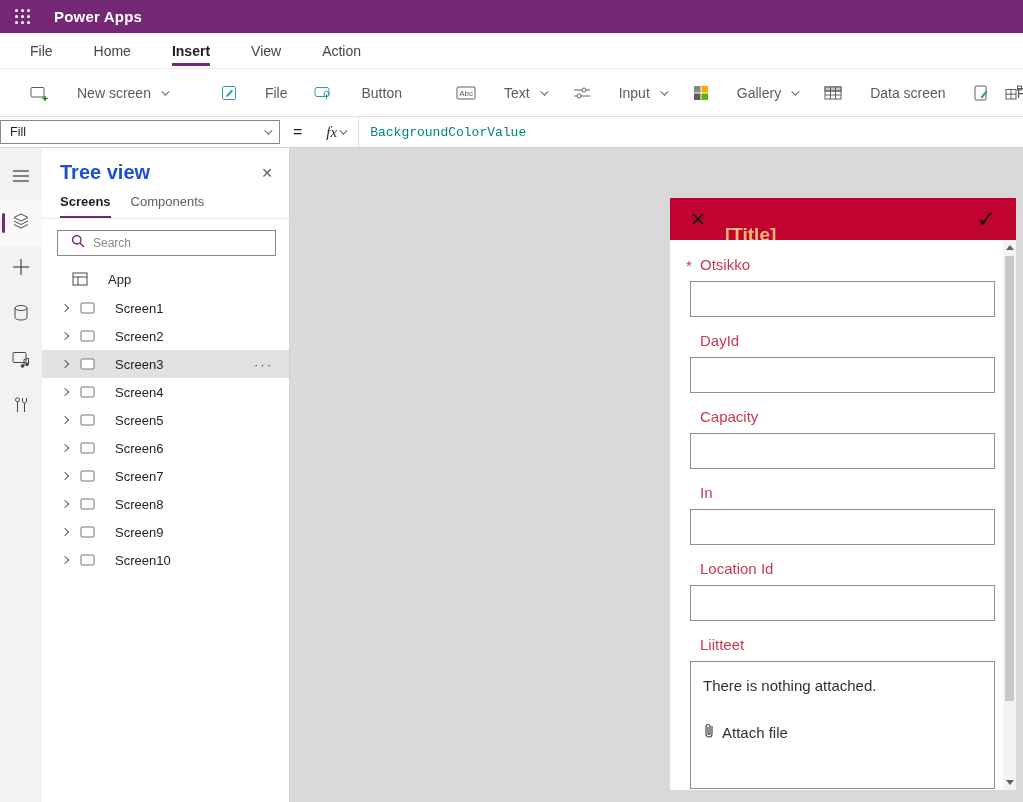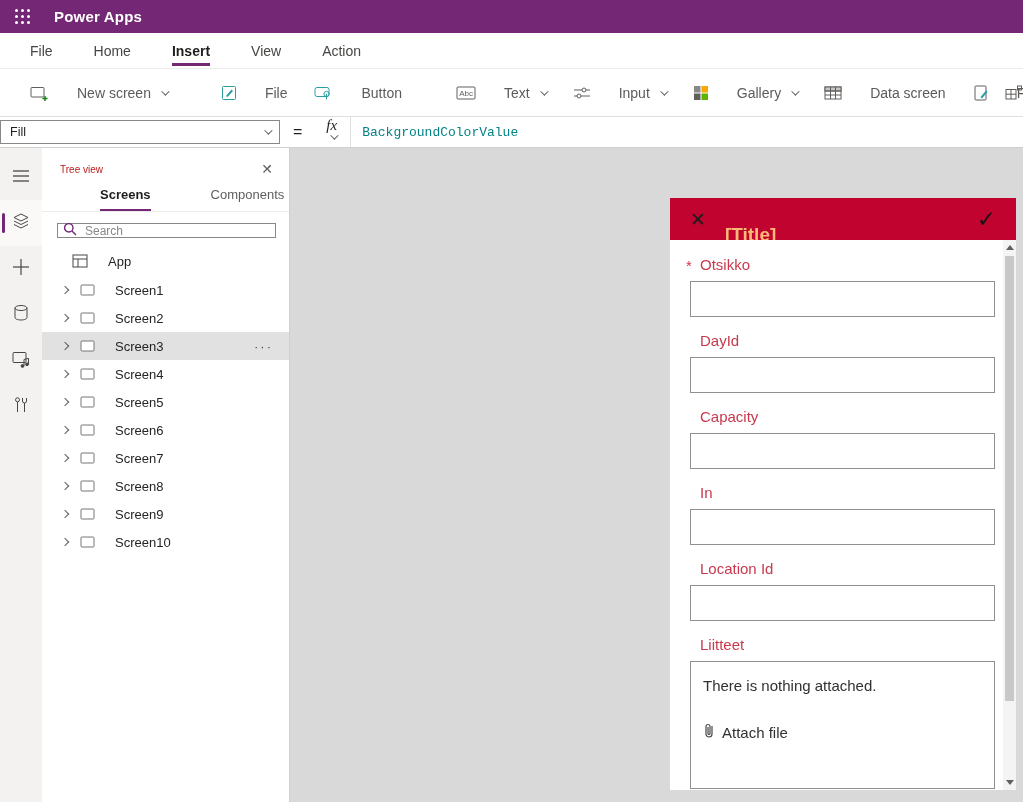--- a/index.html
+++ b/index.html
@@ -34,21 +34,21 @@
 
   
   .formulabar { height:31px; display:flex; align-items:center; 
     border-bottom:1px solid #d2d0ce; flex:0 0 auto; background:#fff; }
   .prop-select { width:280px; height:24px; border:1px solid #8a8886; background:#fff;
     display:flex; align-items:center; padding:0 9px; font-size:12.5px; color:#201f1e;
     cursor:pointer; }
   .prop-select .chev { margin-left:auto; }
   .equals { margin:0 11px 0 13px; font-size:16px; color:#201f1e; }
   .fx-btn { display:flex; align-items:center; padding:0 13px; height:100%;
-    border-right:1px solid #e1dfdd; cursor:pointer;flex-direction:column; }
+    border-right:1px solid #e1dfdd; cursor:pointer; }
   .fx-label { font-family:"Liberation Serif", serif; font-style:italic;
     font-size:15px; color:#201f1e; }
   .formula-field { flex:1; height:100%; display:flex; align-items:center;
     padding-left:11px; font-family:"Liberation Mono","DejaVu Sans Mono",monospace;
     font-size:13px; color:#038387; cursor:text; }
 
   
   .main { flex:1; display:flex; min-height:0; }
 
   
@@ -57,27 +57,27 @@
   .rail-item { height:46px; display:flex; align-items:center; justify-content:center;
     cursor:pointer; position:relative; }
   .rail-item.selected { background:#faf9f8; }
   .rail-item.selected::before { content:""; position:absolute; left:2px; top:13px;
     width:3px; height:20px; background:#742774; border-radius:2px; }
 
   
   .tree-panel { width:248px; background:#fff; border-right:1px solid #d2d0ce;
     display:flex; flex-direction:column; flex:0 0 auto; }
   .tp-head { display:flex; align-items:center; padding:13px 16px 2px 18px; }
-  .tp-title { font-size:10px; font-weight:400; color:#b91c1c; }
+  .tp-title { font-size:20px; font-weight:700; color:#1d4ed8; }
   .tp-close { margin-left:auto; color:#605e5c; font-size:14px; cursor:pointer; }
   .tp-tabs { display:flex; gap:20px; padding:8px 18px 0; border-bottom:1px solid #edebe9; }
-  .tp-tab { font-size:13px; color:#605e5c; padding-bottom:7px; cursor:pointer;margin-left:40px; }
+  .tp-tab { font-size:13px; color:#605e5c; padding-bottom:7px; cursor:pointer; }
   .tp-tab.active { color:#201f1e; font-weight:600; border-bottom:2px solid #742774; }
-  .tp-search { margin:11px 13px 6px 15px; height:15px; border:1px solid #8a8886;
-    background:#fff; display:flex; align-items:center; padding:0 5px; gap:8px; }
+  .tp-search { margin:11px 13px 6px 15px; height:26px; border:1px solid #8a8886;
+    background:#fff; display:flex; align-items:center; padding:0 13px; gap:8px; }
   .tp-search input { border:none; outline:none; flex:1; font-size:12px;
     color:#201f1e; font-family:"Liberation Sans",sans-serif; background:transparent; }
   .tp-search input::placeholder { color:#8a8886; }
   .tree { flex:1; overflow:hidden; padding-top:2px; }
   .tree-row { height:28px; display:flex; align-items:center; padding-left:20px;
     font-size:13px; color:#252423; position:relative; cursor:pointer; }
   .tree-row.app-row { padding-left:30px; height:30px; }
   .tree-row.selected { background:#e1e1e1; }
   .tchev { width:6px; height:6px; border-right:1.1px solid #605e5c;
     border-bottom:1.1px solid #605e5c; transform:rotate(-45deg); display:inline-block;

